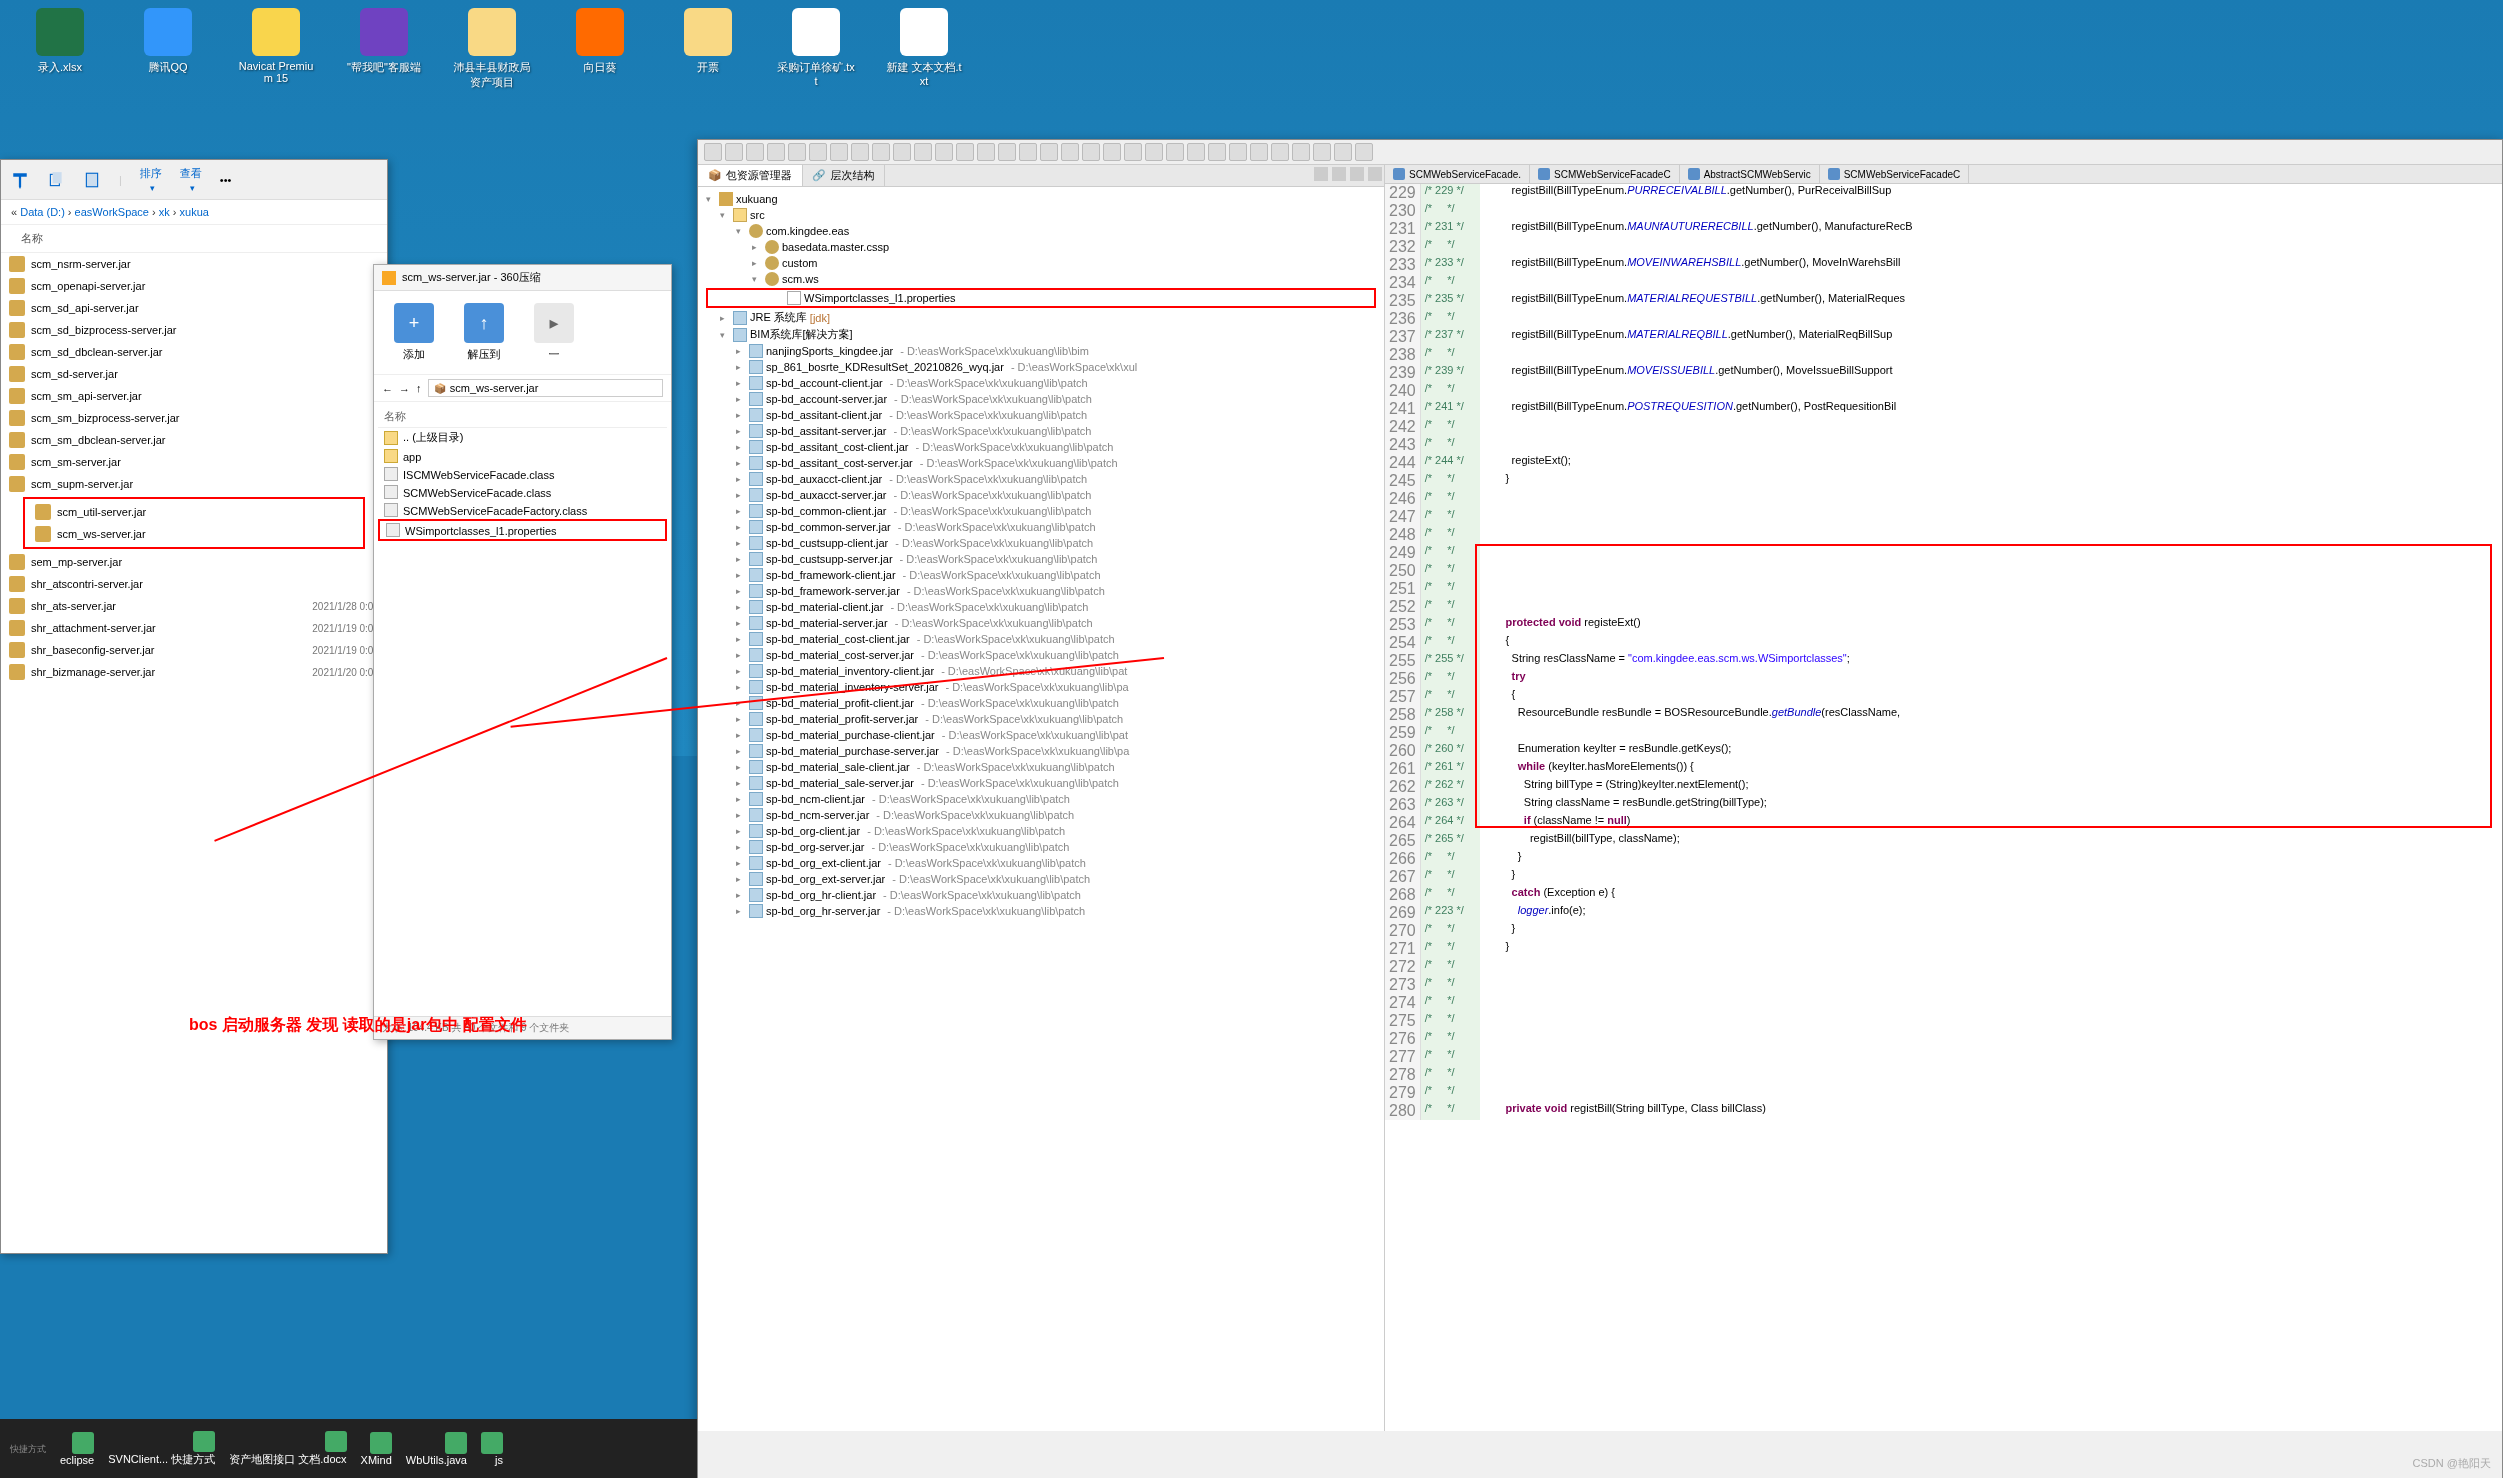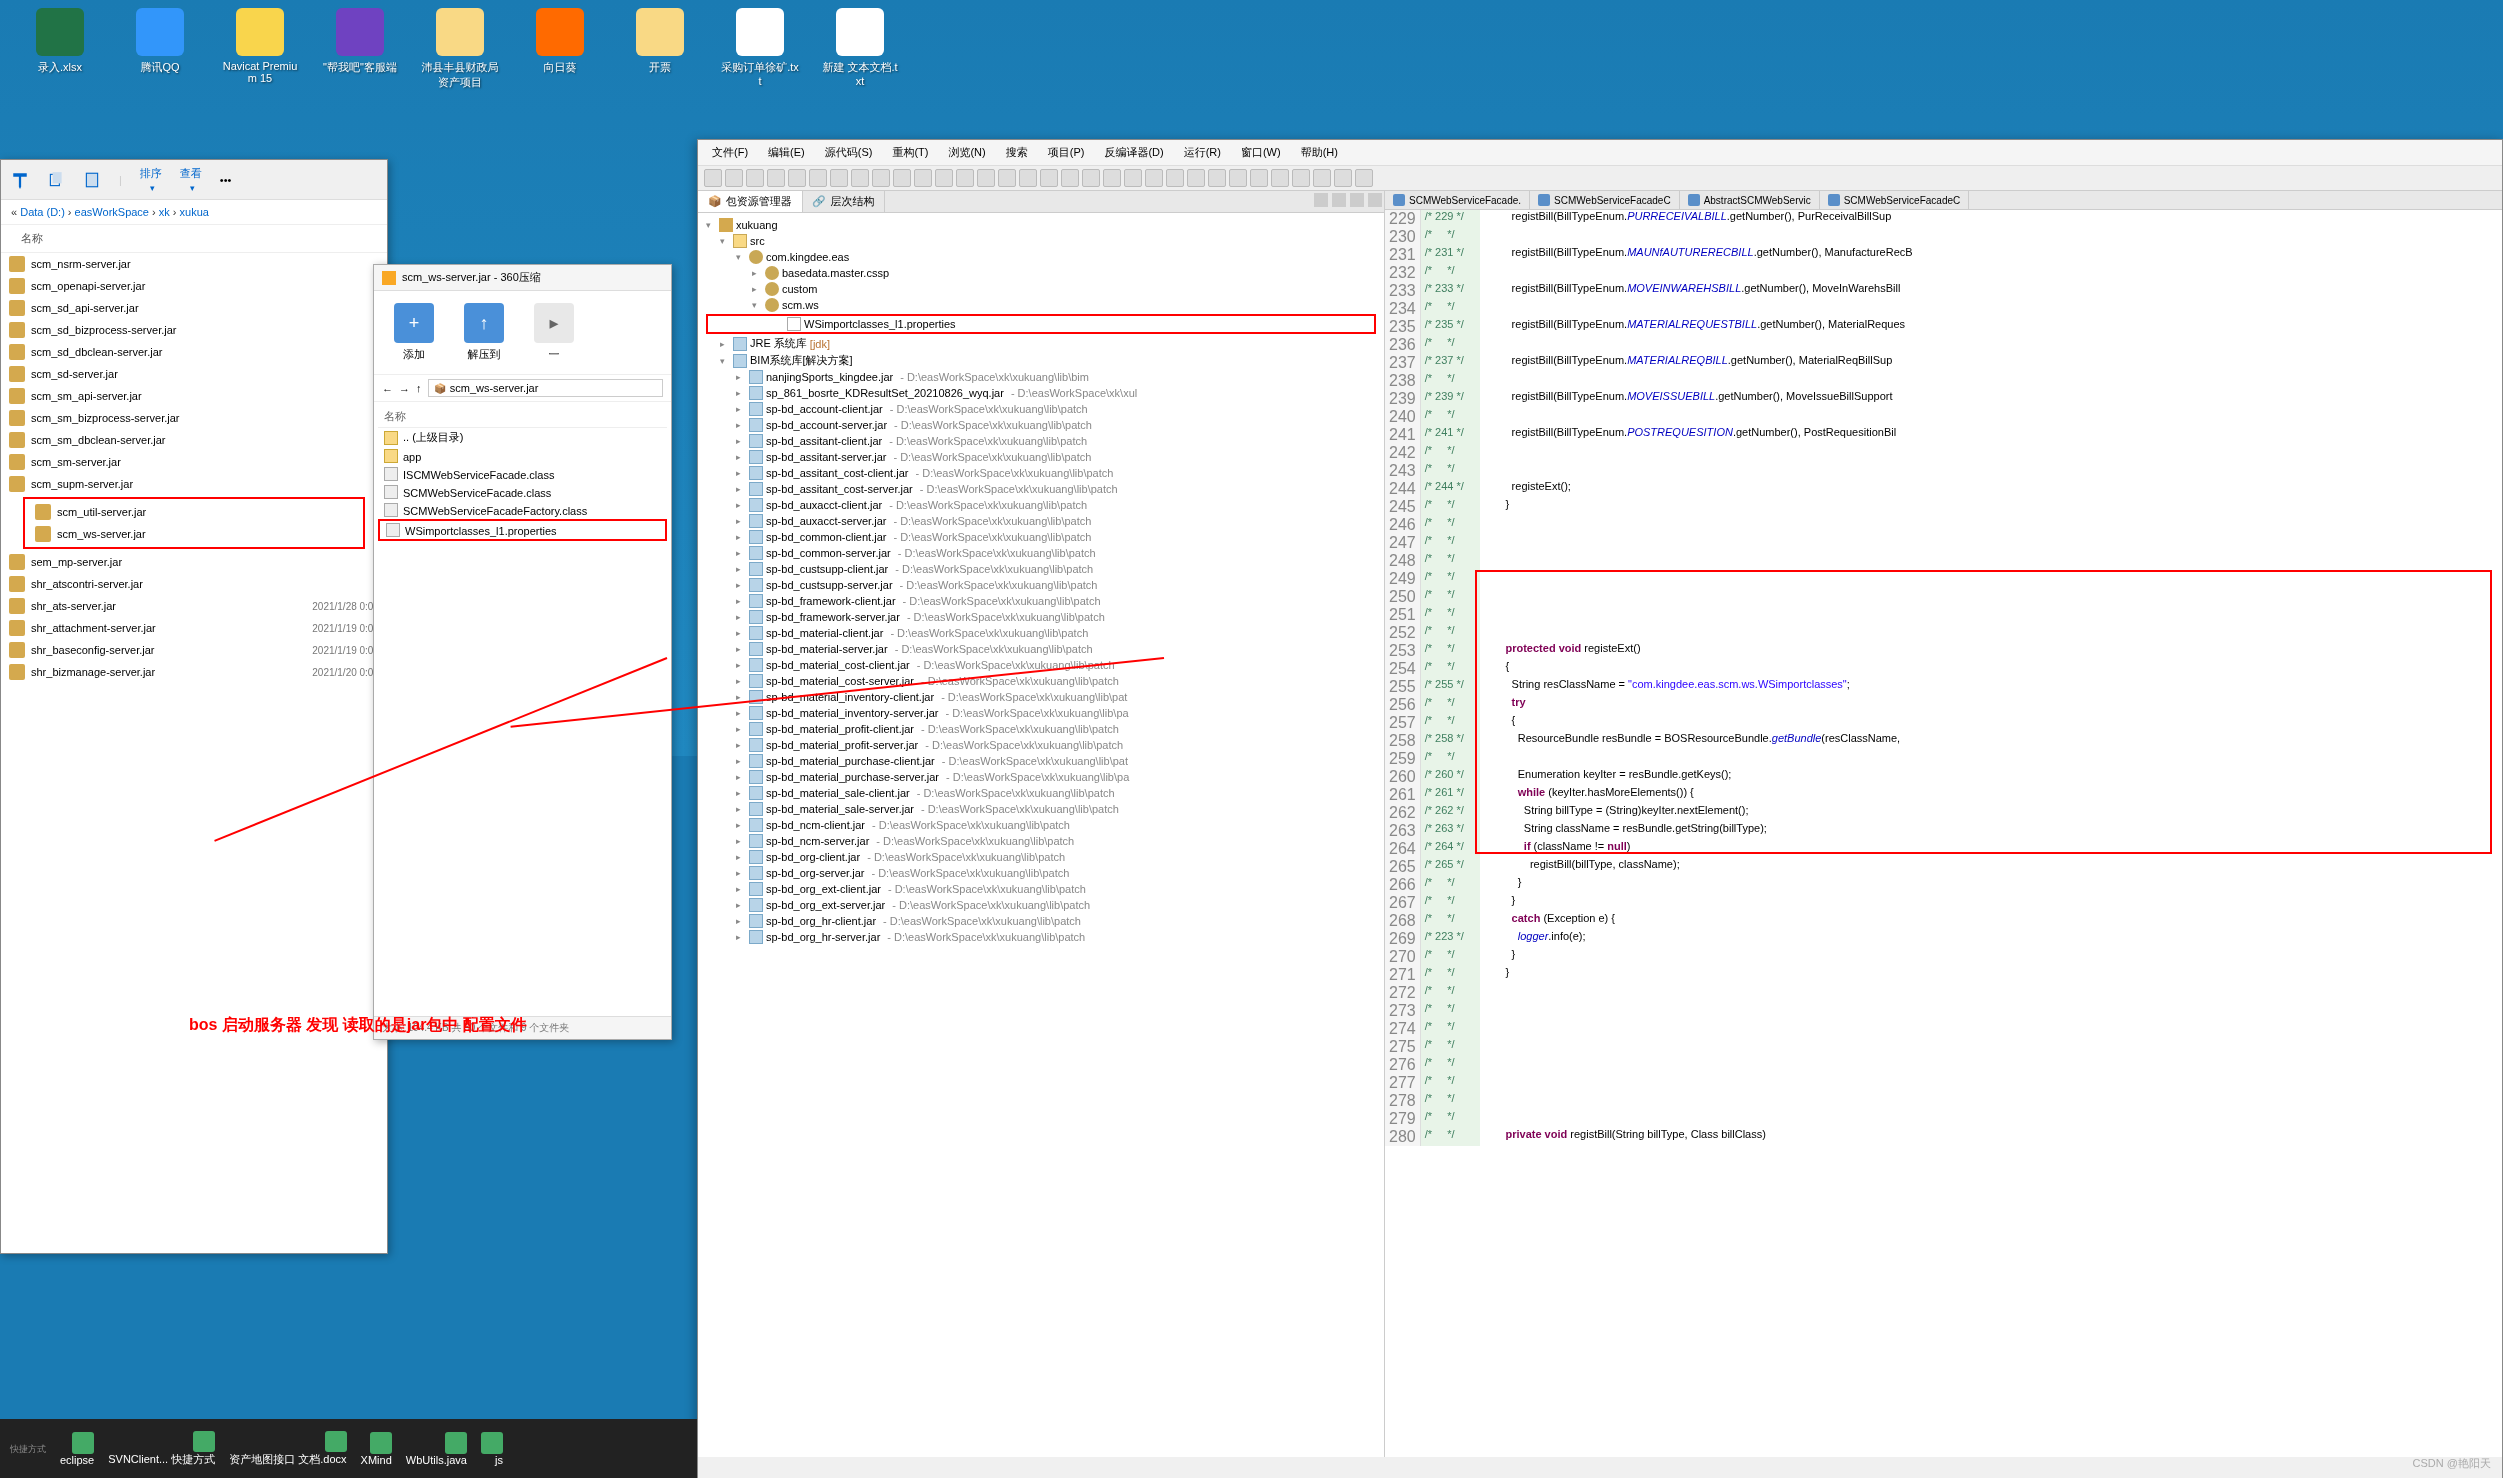--- a/index.html
+++ b/index.html
@@ -1,18 +1,18 @@
 <!DOCTYPE html>
 <html><head>
 <meta charset="utf-8">
 <style>
 *{margin:0;padding:0;box-sizing:border-box;font-family:"Microsoft YaHei",Tahoma,sans-serif;font-size:11px}
 body{background:#1a7bb3;width:2503px;height:1479px;overflow:hidden;position:relative}
 .desktop{position:absolute;top:0;left:0;right:0;height:756px;background:linear-gradient(#1a7bb3,#2088c0)}
-.desktop-icons{display:flex;gap:20px;padding:8px 20px}
+.desktop-icons{display:flex;gap:28px;padding:8px 20px}
 .d-icon{text-align:center;width:80px;color:#fff;cursor:pointer}
 .d-icon .ico{width:48px;height:48px;margin:0 auto 4px;background:#fff;border-radius:6px;display:flex;align-items:center;justify-content:center;font-size:20px}
 .d-icon .lbl{font-size:11px;text-shadow:1px 1px 2px rgba(0,0,0,.6);word-break:break-all}
 
 .explorer{position:absolute;top:159px;left:0;width:388px;height:1095px;background:#fff;border:1px solid #888;box-shadow:2px 2px 8px rgba(0,0,0,.3)}
 .exp-top{background:#f0f0f0;border-bottom:1px solid #ddd;padding:6px 10px;display:flex;gap:18px;align-items:center}
 .exp-top .tbtn{display:flex;flex-direction:column;align-items:center;gap:2px;color:#0066cc;cursor:pointer}
 .exp-top .tbtn svg{width:18px;height:18px}
 .exp-top .drop::after{content:"▾";margin-left:3px;font-size:9px}
 .exp-crumb{padding:6px 10px;border-bottom:1px solid #eee;color:#333}
@@ -311,33 +311,20 @@
       </div>
   </div>
   <div class="zip-status">大小: 104.4 KB 共 50 个文件和 9 个文件夹</div>
 </div>
 
 <div class="red-anno" style="top:1015px;left:189px">bos 启动服务器 发现 读取的是jar包中 配置文件</div>
 <div class="red-line" style="top:657px;left:667px;width:488px;transform:rotate(158deg)"></div>
 <div class="red-line" style="top:657px;left:1164px;width:657px;transform:rotate(174deg)"></div>
 
 <div class="eclipse">
-  <div class="ec-menu" id="ec-menu">
-      <span>文件(F)</span>
-      <span>编辑(E)</span>
-      <span>源代码(S)</span>
-      <span>重构(T)</span>
-      <span>浏览(N)</span>
-      <span>搜索</span>
-      <span>项目(P)</span>
-      <span>反编译器(D)</span>
-      <span>运行(R)</span>
-      <span>窗口(W)</span>
-      <span>帮助(H)</span>
-    </div>
   <div class="ec-toolbar" id="ec-toolbar">
       <div class="tb"></div>
       <div class="tb"></div>
       <div class="tb"></div>
       <div class="tb"></div>
       <div class="tb"></div>
       <div class="tb"></div>
       <div class="tb"></div>
       <div class="tb"></div>
       <div class="tb"></div>

